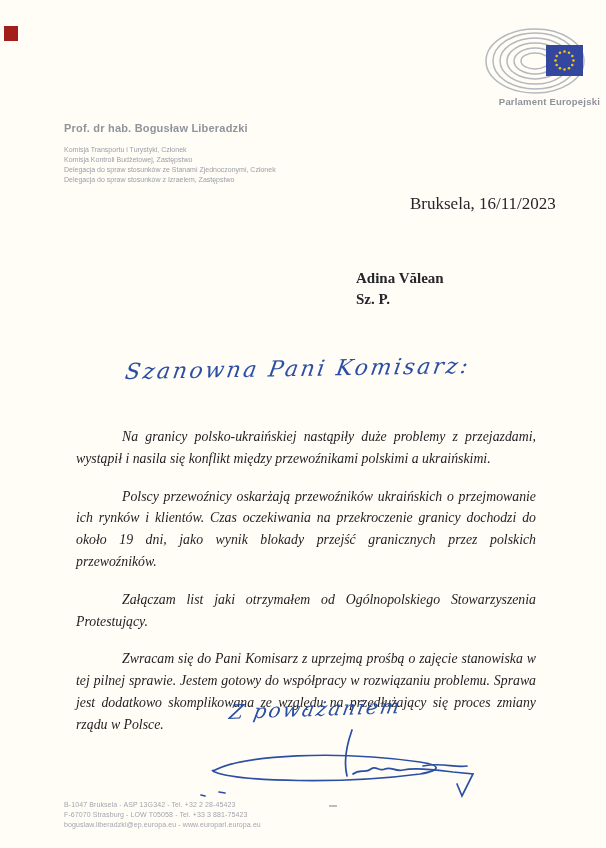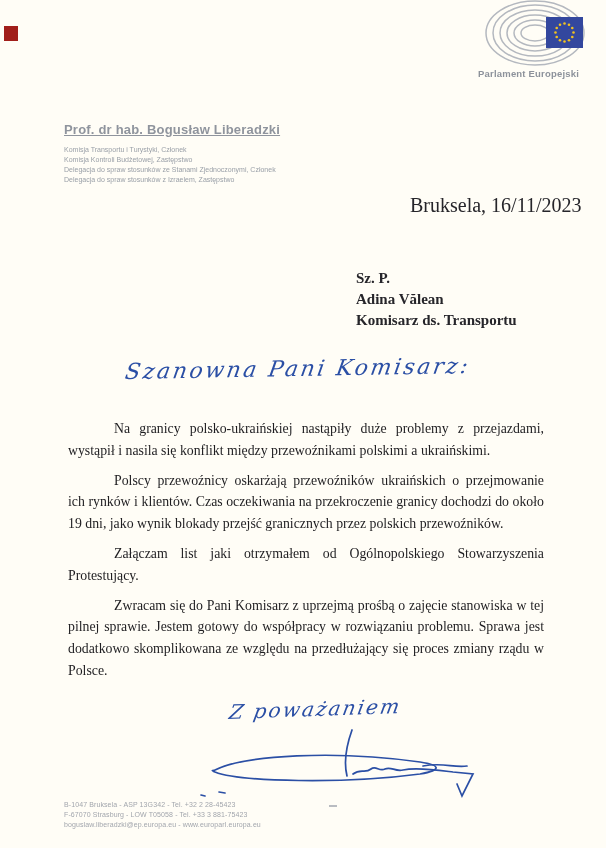--- a/index.html
+++ b/index.html
@@ -12,43 +12,42 @@
     font-family: "Liberation Serif", serif;
     color: #222120;
   }
   
   .red-mark {
     position: absolute; left: 4px; top: 26px;
     width: 14px; height: 15px;
     background: #a11e1a;
   }
   
-  .logo-wrap { position: absolute; left: 478px; top: 0; width: 122px; text-align: left; }
+  .logo-wrap { position: absolute; left: 478px; top: 28px; width: 122px; text-align: right; }
   .logo-caption {
     font-family: "Liberation Sans", sans-serif;
     font-size: 9.5px; font-weight: bold; color: #8d929b;
     margin-top: -2px; letter-spacing: 0.2px;
   }
   
   .author {
     position: absolute; left: 64px; top: 122px;
     font-family: "Liberation Sans", sans-serif;
-    font-size: 13px; font-weight: bold; color: #8f949d;
+    font-size: 11px; font-weight: bold; color: #8f949d;
     letter-spacing: 0.2px;
-    text-decoration: underline;
   }
   .roles {
     position: absolute; left: 64px; top: 145px;
     font-family: "Liberation Sans", sans-serif;
     font-size: 7px; color: #9aa0a8; line-height: 10px;
   }
   
   .dateline {
     position: absolute; left: 410px; top: 194px;
-    font-size: 20px; color: #26252a;
+    font-size: 17px; color: #26252a;
   }
   
   .recipient {
     position: absolute; left: 356px; top: 268px;
     font-size: 15px; font-weight: bold; line-height: 21px; color: #26252a;
   }
   
   .hand {
     font-family: "DejaVu Serif", serif;
     font-style: italic; color: #2b4fa5;
@@ -58,21 +57,21 @@
     font-size: 22px; letter-spacing: 2.5px;
     transform: skewX(-10deg) rotate(-1deg);
     white-space: nowrap;
   }
   
   .body-text {
     position: absolute; left: 60px; top: 410px; width: 492px;
     font-size: 13.8px; line-height: 21.8px;
     text-align: justify; color: #1e1d20;
   }
-  .body-text p { margin: 8px; text-indent: 46px; }
+  .body-text p { margin: 16px; text-indent: 46px; font-style: italic; }
   
   .valediction {
     position: absolute; left: 230px; top: 697px;
     font-size: 20px; letter-spacing: 2px;
     transform: skewX(-12deg) rotate(-2deg);
     white-space: nowrap;
   }
   .signature { position: absolute; left: 185px; top: 722px; }
   
   .footer {
@@ -126,23 +125,22 @@
   <div class="roles">
     <div>Komisja Transportu i Turystyki, Członek</div>
     <div>Komisja Kontroli Budżetowej, Zastępstwo</div>
     <div>Delegacja do spraw stosunków ze Stanami Zjednoczonymi, Członek</div>
     <div>Delegacja do spraw stosunków z Izraelem, Zastępstwo</div>
   </div>
 
   <div class="dateline">Bruksela, 16/11/2023</div>
 
   <div class="recipient">
+    <div>Adina Vălean</div>
     <div>Sz. P.</div>
-    <div>Adina Vălean</div>
-    <div>Komisarz ds. Transportu</div>
   </div>
 
   <div class="hand salutation">Szanowna Pani Komisarz:</div>
 
   <div class="body-text">
     <p>Na granicy polsko-ukraińskiej nastąpiły duże problemy z przejazdami, wystąpił i nasila się konflikt między przewoźnikami polskimi a ukraińskimi.</p>
     <p>Polscy przewoźnicy oskarżają przewoźników ukraińskich o przejmowanie ich rynków i klientów. Czas oczekiwania na przekroczenie granicy dochodzi do około 19 dni, jako wynik blokady przejść granicznych przez polskich przewoźników.</p>
     <p>Załączam list jaki otrzymałem od Ogólnopolskiego Stowarzyszenia Protestujący.</p>
     <p>Zwracam się do Pani Komisarz z uprzejmą prośbą o zajęcie stanowiska w tej pilnej sprawie. Jestem gotowy do współpracy w rozwiązaniu problemu. Sprawa jest dodatkowo skomplikowana ze względu na przedłużający się proces zmiany rządu w Polsce.</p>
   </div>

